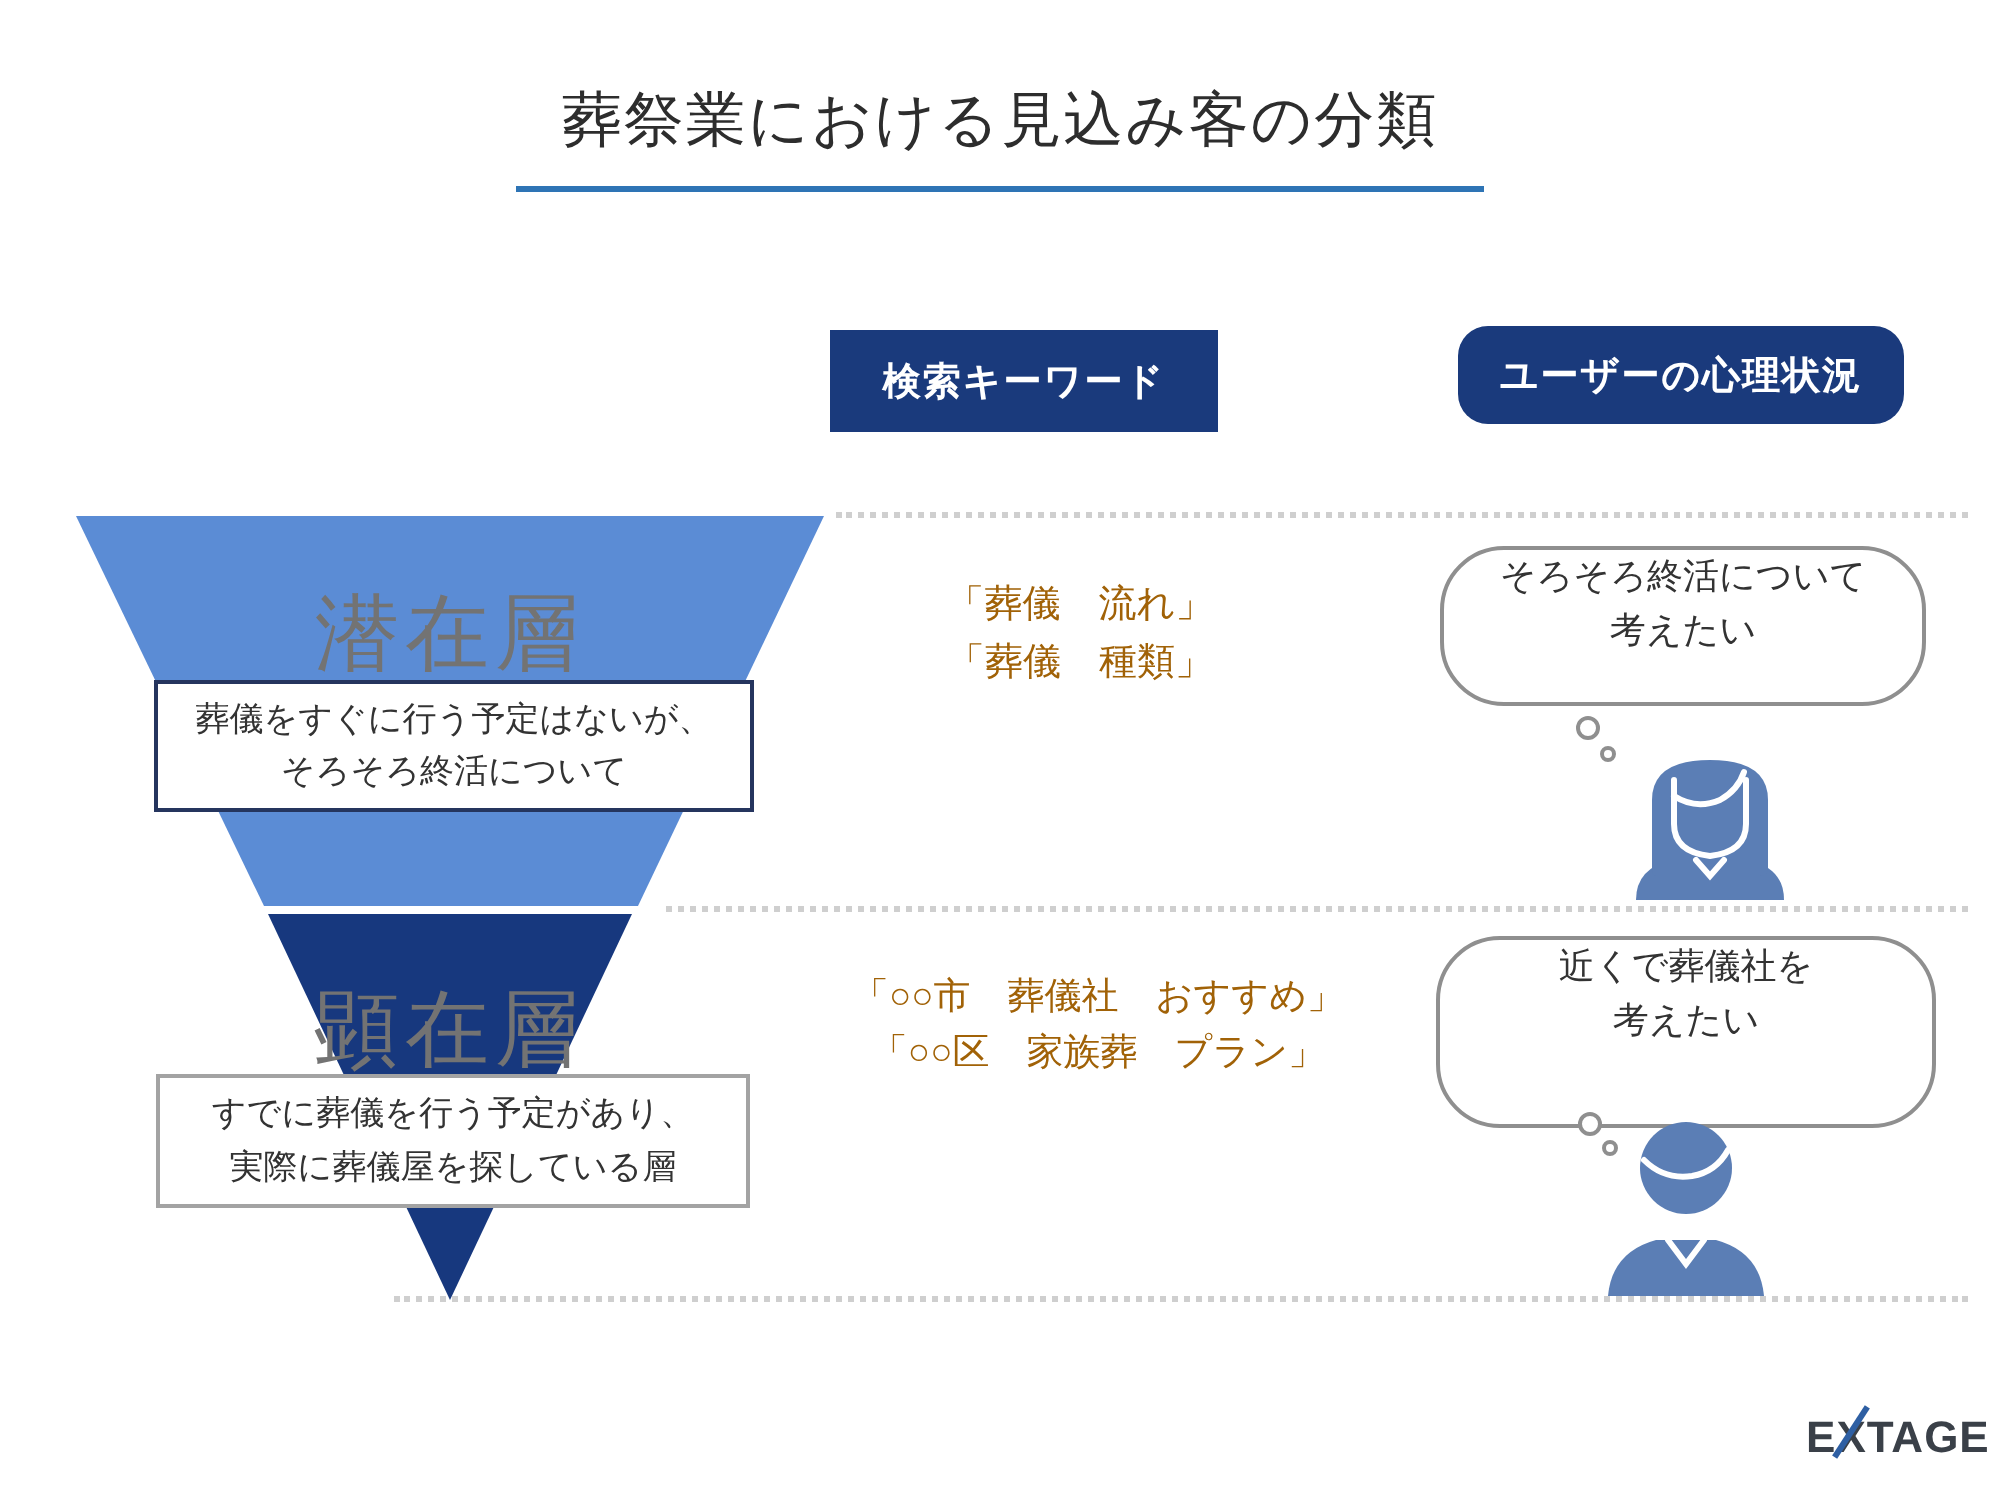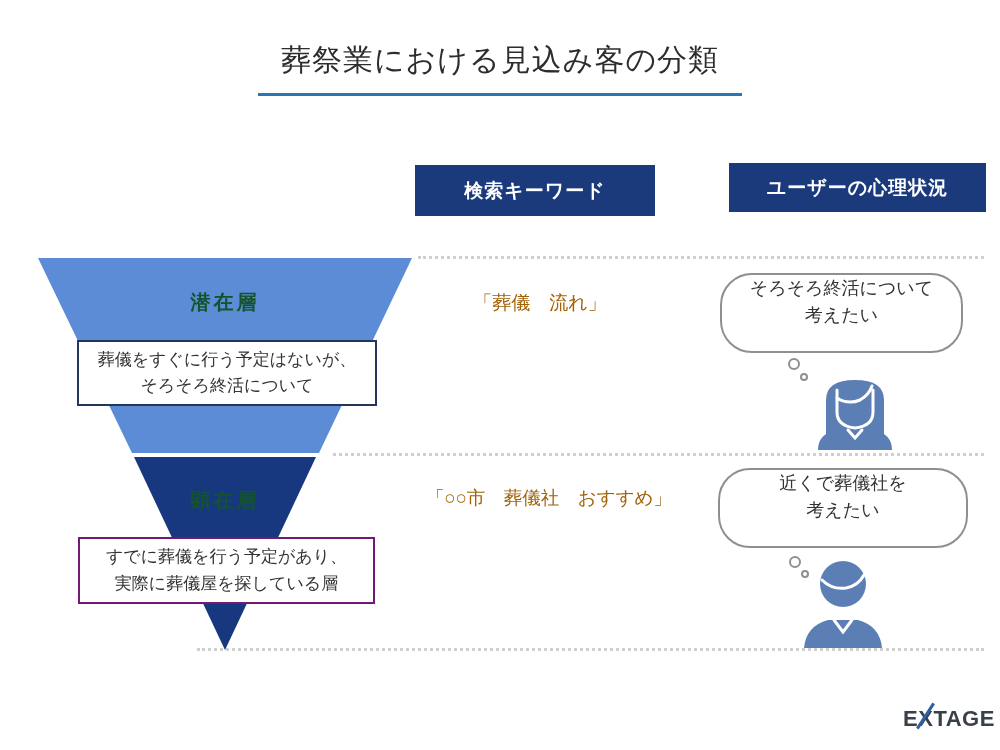--- a/index.html
+++ b/index.html
@@ -18,54 +18,54 @@
   .title-underline {
     left: 258px; top: 93px; width: 484px; height: 3px;
     background: #2E74B5;
   }
 
   .col-header {
     background: #1A3A7C; color: #ffffff; font-weight: bold;
     font-size: 19px; text-align: center; display: flex;
     align-items: center; justify-content: center; letter-spacing: 1px;
   }
-  .hdr1 { left: 415px; top: 165px; width: 240px; height: 51px; }
-  .hdr2 { left: 729px; top: 163px; width: 257px; height: 49px; }
+  .hdr1 { left: 415px; top: 165px; width: 194px; height: 51px; }
+  .hdr2 { left: 729px; top: 163px; width: 223px; height: 49px; border-radius: 15px; }
 
   .funnel-svg { left: 30px; top: 250px; }
 
   .layer-label {
     width: 260px; left: 95px; text-align: center;
-    color: #14532d; font-weight: bold; font-size: 20px; letter-spacing: 3px;
+    color: #737373; font-weight: normal; font-size: 42px; letter-spacing: 3px;
   }
   .label1 { top: 289px; }
   .label2 { top: 487px; }
 
   .desc-box {
     background: #ffffff; color: #333333; font-size: 17px;
     text-align: center; display: flex; flex-direction: column;
     justify-content: center; line-height: 1.55;
   }
   .box1 { left: 77px; top: 340px; width: 300px; height: 66px; border: 2px solid #25355e; }
-  .box2 { left: 78px; top: 537px; width: 297px; height: 67px; border: 2px solid #701a75; }
+  .box2 { left: 78px; top: 537px; width: 297px; height: 67px; border: 2px solid #a3a3a3; }
 
   .keywords {
     text-align: center; color: #a16207; line-height: 1.5;
   }
   .kw1 { left: 410px; top: 289px; width: 260px; font-size: 19px; }
   .kw2 { left: 393px; top: 484px; width: 312px; font-size: 18.5px; }
 
   .bubble {
     background: #ffffff; border: 2px solid #8f8f8f; border-radius: 32px;
     color: #333333; font-size: 18px; text-align: center;
     display: flex; flex-direction: column; justify-content: flex-start;
     line-height: 1.5;
   }
   .bub1 { left: 720px; top: 273px; width: 243px; height: 80px; }
-  .bub2 { left: 718px; top: 468px; width: 250px; height: 80px; }
+  .bub2 { left: 718px; top: 468px; width: 250px; height: 96px; }
 
   .thought-dot {
     border: 2.5px solid #8f8f8f; border-radius: 50%; background: #ffffff;
   }
   .dot-lg { width: 12px; height: 12px; }
   .dot-sm { width: 8px; height: 8px; }
   .b1d1 { left: 788px; top: 358px; }
   .b1d2 { left: 800px; top: 373px; }
   .b2d1 { left: 789px; top: 556px; }
   .b2d2 { left: 801px; top: 570px; }
@@ -114,20 +114,21 @@
     <polygon points="104,207 286,207 195,400" fill="#17387E"></polygon>
   </svg>
 
   <div class="abs layer-label label1">潜在層</div>
   <div class="abs desc-box box1">
     <div>葬儀をすぐに行う予定はないが、</div>
     <div>そろそろ終活について</div>
   </div>
   <div class="abs keywords kw1">
     <div>「葬儀　流れ」</div>
+    <div>「葬儀　種類」</div>
   </div>
   <div class="abs bubble bub1">
     <div>そろそろ終活について</div>
     <div>考えたい</div>
   </div>
   <div class="abs thought-dot dot-lg b1d1"></div>
   <div class="abs thought-dot dot-sm b1d2"></div>
 
   <svg class="abs persona-woman" width="86" height="76" viewBox="0 0 86 76">
     <path d="M6,76 Q6,60 24,56 L62,56 Q80,60 80,76 Z" fill="#5B7EB5"></path>
@@ -137,20 +138,21 @@
     <path d="M36,56 L43,64 L50,56" fill="none" stroke="#ffffff" stroke-width="3" stroke-linecap="round"></path>
   </svg>
 
   <div class="abs layer-label label2">顕在層</div>
   <div class="abs desc-box box2">
     <div>すでに葬儀を行う予定があり、</div>
     <div>実際に葬儀屋を探している層</div>
   </div>
   <div class="abs keywords kw2">
     <div>「○○市　葬儀社　おすすめ」</div>
+    <div>「○○区　家族葬　プラン」</div>
   </div>
   <div class="abs bubble bub2">
     <div>近くで葬儀社を</div>
     <div>考えたい</div>
   </div>
   <div class="abs thought-dot dot-lg b2d1"></div>
   <div class="abs thought-dot dot-sm b2d2"></div>
 
   <svg class="abs persona-man" width="86" height="92" viewBox="0 0 86 92">
     <circle cx="43" cy="28" r="23" fill="#5B7EB5"></circle>

